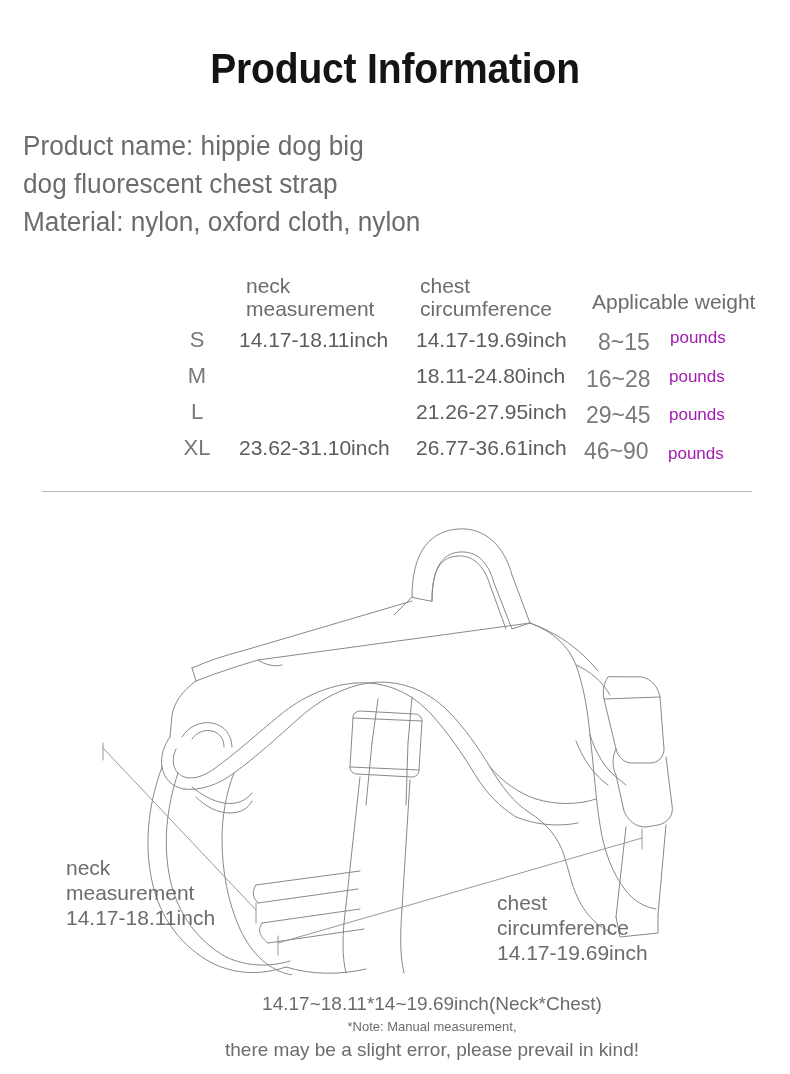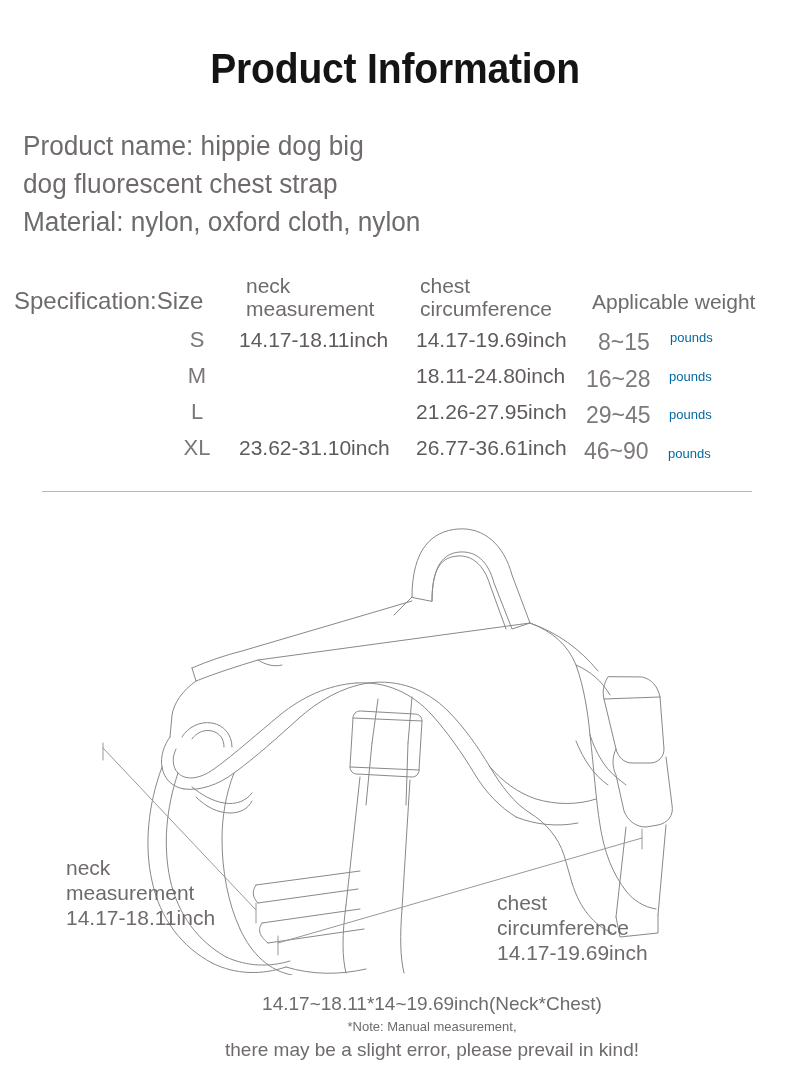--- a/index.html
+++ b/index.html
@@ -116,23 +116,23 @@
   .spec-row .c-wt {
     position: absolute;
     font-size: 23px;
     line-height: 26px;
     color: #7d7978;
     font-weight: 300;
     white-space: nowrap;
   }
   .spec-row .c-unit {
     position: absolute;
-    font-size: 13px;
-    line-height: 26px;
-    color: #0369a1;
+    font-size: 17px;
+    line-height: 26px;
+    color: #a21caf;
     white-space: nowrap;
   }
 
   
   #divider {
     position: absolute;
     left: 42px;
     top: 491px;
     width: 710px;
     height: 1px;
@@ -197,21 +197,20 @@
   <div id="page-title">Product Information</div>
 
   <div id="product-desc">
     <span class="line">Product name: hippie dog big</span>
     <span class="line">dog fluorescent chest strap</span>
     <span class="line">Material: nylon, oxford cloth, nylon</span>
   </div>
 
   <div id="spec-table">
 
-    <div class="spec-head-label">Specification:Size</div>
     <div class="spec-head-col" id="head-neck">neck
 measurement</div>
     <div class="spec-head-col" id="head-chest">chest
 circumference</div>
     <div class="spec-head-col" id="head-weight">Applicable weight</div>
 
     <div class="spec-row" style="top:57px">
       <span class="c-size">S</span>
       <span class="c-neck">14.17-18.11inch</span>
       <span class="c-chest">14.17-19.69inch</span>

